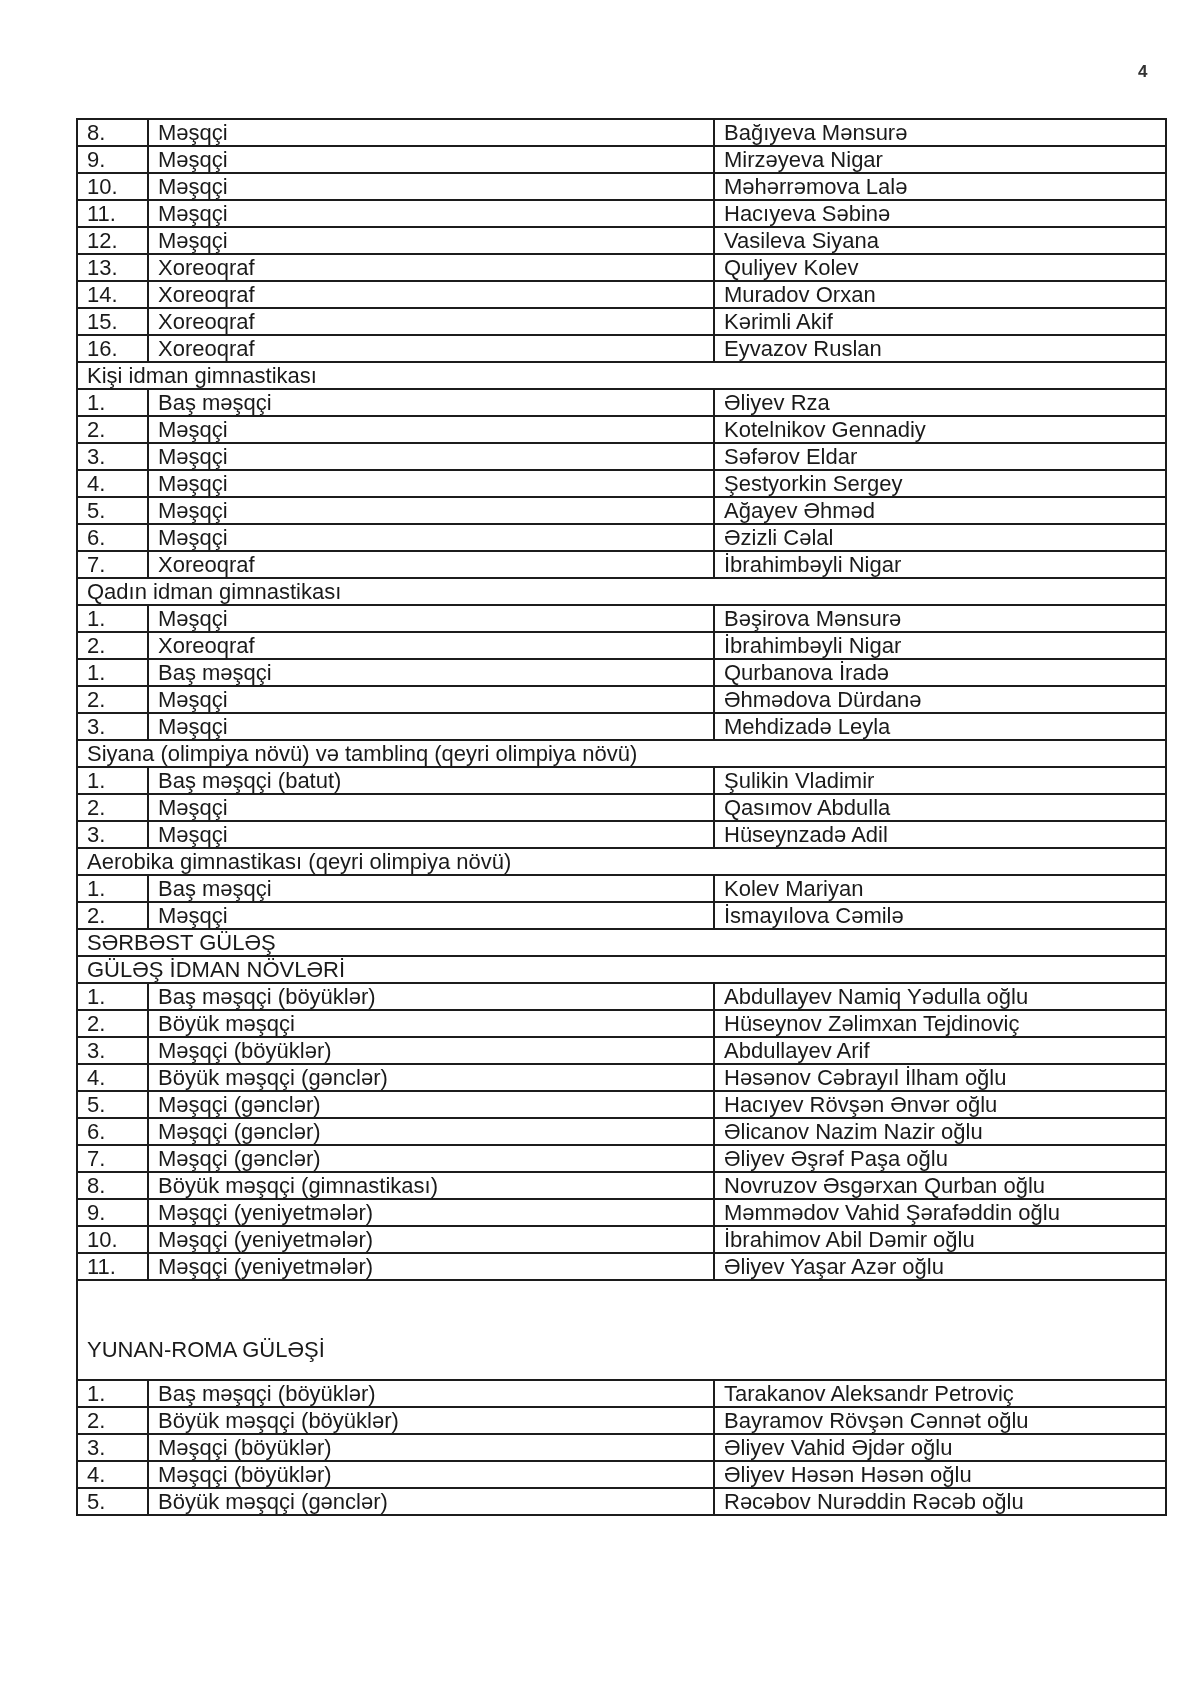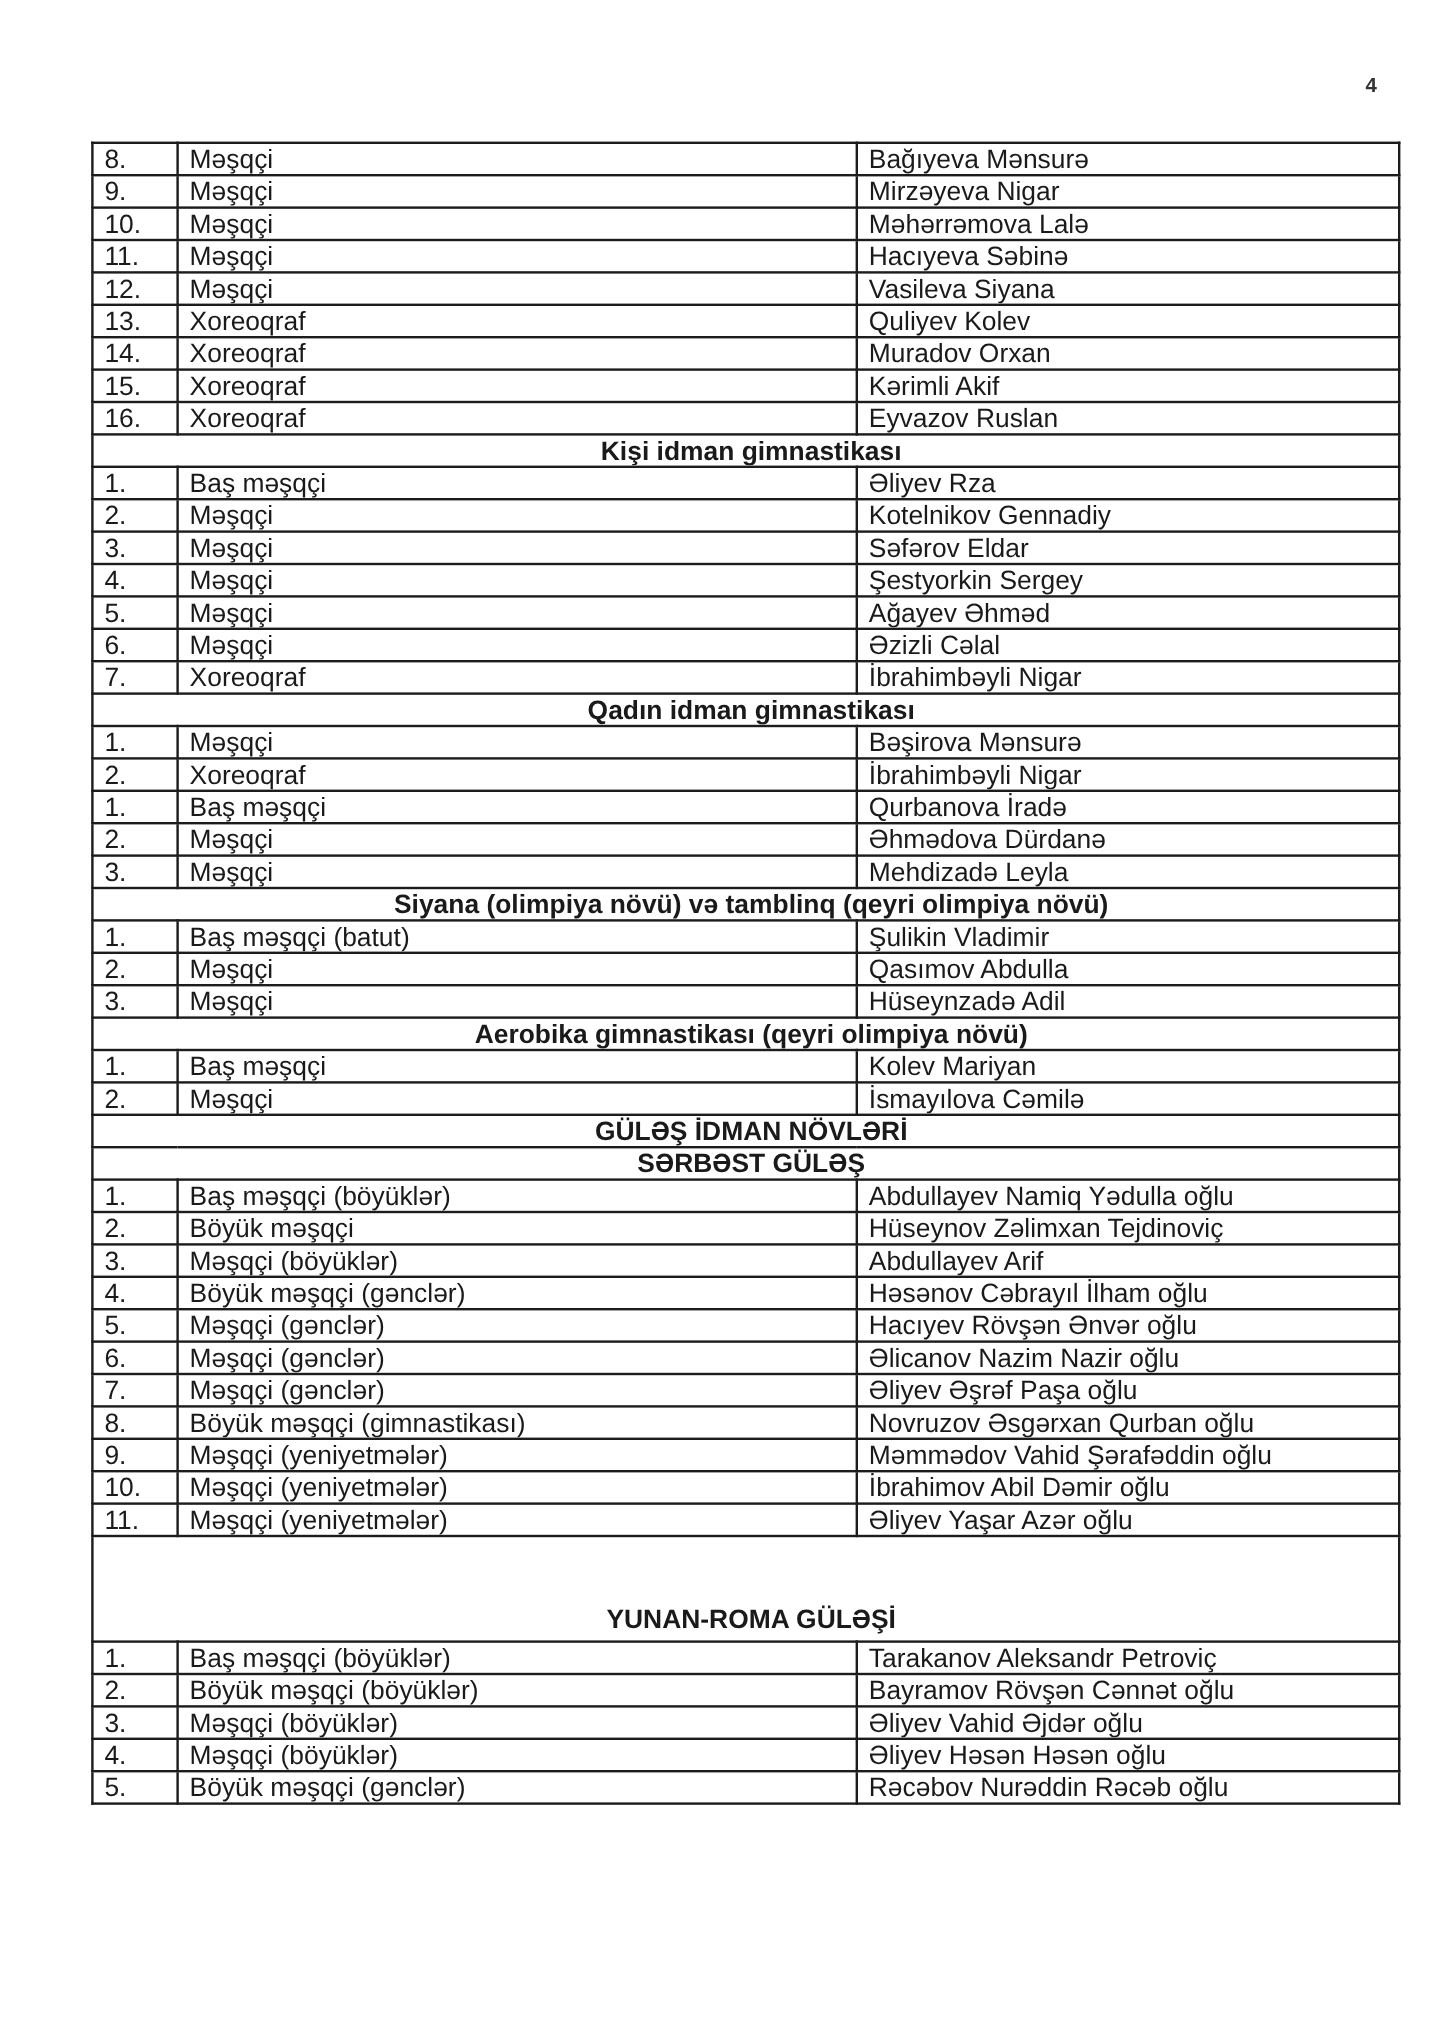--- a/index.html
+++ b/index.html
@@ -40,30 +40,29 @@
       white-space: nowrap;
       overflow: hidden;
       vertical-align: middle;
     }
     col.c-num { width: 71px; }
     col.c-pos { width: 566px; }
     col.c-name { width: 452px; }
     td.num { padding-left: 9px; }
     td.name { padding-left: 12px; }
     td.section {
-      text-align: center;
-      font-weight: bold;
+      font-weight: normal;
       padding-left: 0;
       font-size: 22px;
     }
     tr.tall td.section {
       height: 82px;
       vertical-align: bottom;
       line-height: 26px;
-      padding-bottom: 4px;
+      padding-bottom: 16px;
       border-radius: 10px;
     }
   </style>
 </head>
 <body>
 
 <div class="page-number">4</div>
 
 <table class="staff">
   <colgroup>
@@ -208,24 +207,24 @@
         <td class="num">1.</td>
         <td class="pos">Baş məşqçi</td>
         <td class="name">Kolev Mariyan</td>
       </tr>
       <tr>
         <td class="num">2.</td>
         <td class="pos">Məşqçi</td>
         <td class="name">İsmayılova Cəmilə</td>
       </tr>
       <tr>
+        <td colspan="3" class="section">SƏRBƏST GÜLƏŞ</td>
+      </tr>
+      <tr>
         <td colspan="3" class="section">GÜLƏŞ İDMAN NÖVLƏRİ</td>
-      </tr>
-      <tr>
-        <td colspan="3" class="section">SƏRBƏST GÜLƏŞ</td>
       </tr>
       <tr>
         <td class="num">1.</td>
         <td class="pos">Baş məşqçi (böyüklər)</td>
         <td class="name">Abdullayev Namiq Yədulla oğlu</td>
       </tr>
       <tr>
         <td class="num">2.</td>
         <td class="pos">Böyük məşqçi</td>
         <td class="name">Hüseynov Zəlimxan Tejdinoviç</td>

